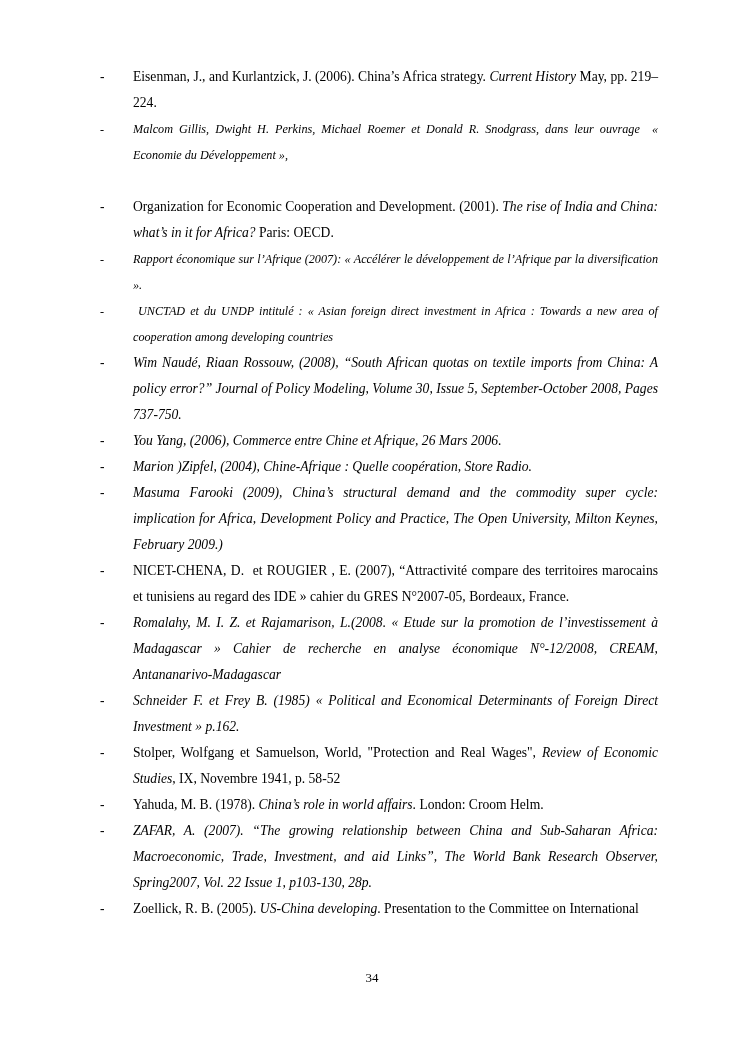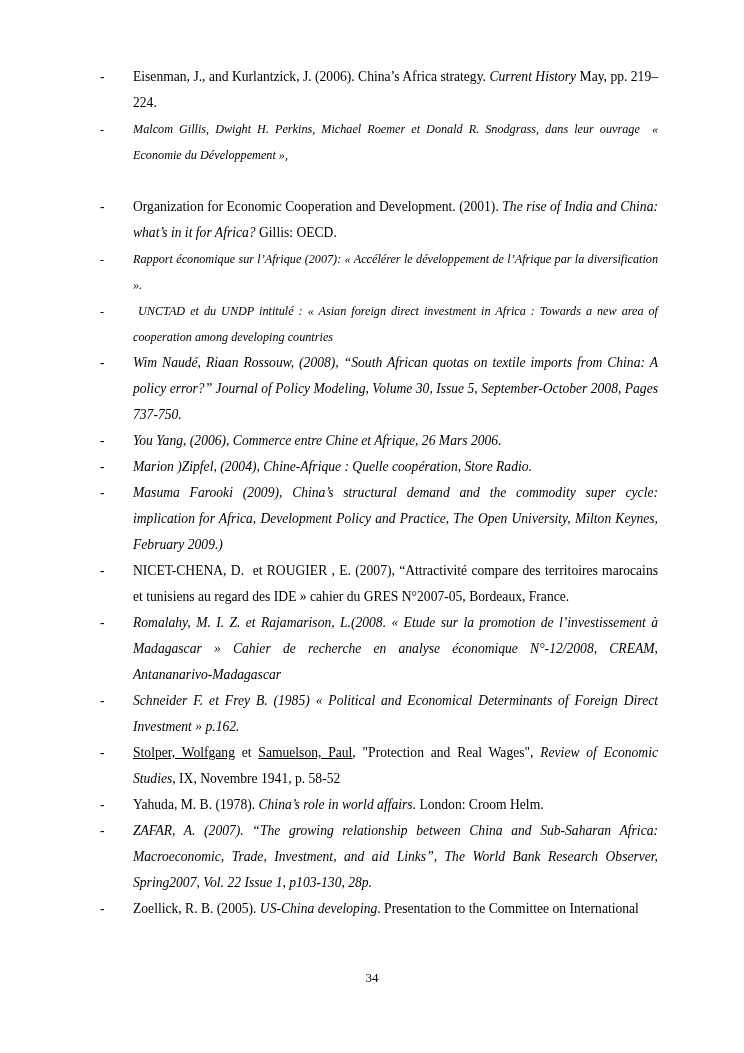--- a/index.html
+++ b/index.html
@@ -36,21 +36,21 @@
   .dash {
     width: 33px;
     flex-shrink: 0;
   }
   .text {
     flex: 1;
     text-align: justify;
   }
   .seg.roman { font-style: normal; }
   .seg.italic { font-style: italic; margin-top: 36px; }
-  .seg.underline { font-style: normal; text-decoration: underline; }
+  .seg.underline { font-style: normal; }
   .page-number {
     position: absolute;
     top: 970px;
     left: 0;
     width: 100%;
     text-align: center;
     font-size: 13px;
   }
 </style>
 </head>
@@ -61,21 +61,21 @@
       <div class="ref">
         <span class="dash">-</span>
         <div class="text"><span class="seg roman">Eisenman, J., and Kurlantzick, J. (2006). China’s Africa strategy. </span><span class="seg italic">Current History</span><span class="seg roman"> May, pp. 219–224.</span></div>
       </div>
       <div class="ref small gap-after">
         <span class="dash">-</span>
         <div class="text"><span class="seg italic">Malcom Gillis, Dwight H. Perkins, Michael Roemer et Donald R. Snodgrass, dans leur ouvrage &nbsp;« Economie du Développement »,</span></div>
       </div>
       <div class="ref">
         <span class="dash">-</span>
-        <div class="text"><span class="seg roman">Organization for Economic Cooperation and Development. (2001). </span><span class="seg italic">The rise of India and China: what’s in it for Africa? </span><span class="seg roman">Gillis: OECD.</span></div>
+        <div class="text"><span class="seg roman">Organization for Economic Cooperation and Development. (2001). </span><span class="seg italic">The rise of India and China: what’s in it for Africa? </span><span class="seg roman">Paris: OECD.</span></div>
       </div>
       <div class="ref small">
         <span class="dash">-</span>
         <div class="text"><span class="seg italic">Rapport économique sur l’Afrique (2007): « Accélérer le développement de l’Afrique par la diversification ».</span></div>
       </div>
       <div class="ref small">
         <span class="dash">-</span>
         <div class="text"><span class="seg italic">&nbsp;UNCTAD et du UNDP intitulé : « Asian foreign direct investment in Africa : Towards a new area of cooperation among developing countries</span></div>
       </div>
       <div class="ref">
@@ -101,21 +101,21 @@
       <div class="ref">
         <span class="dash">-</span>
         <div class="text"><span class="seg italic">Romalahy, M. I. Z. et Rajamarison, L.(2008. « Etude sur la promotion de l’investissement à Madagascar » Cahier de recherche en analyse économique N°-12/2008, CREAM, Antananarivo-Madagascar</span></div>
       </div>
       <div class="ref">
         <span class="dash">-</span>
         <div class="text"><span class="seg italic">Schneider F. et Frey B. (1985) « Political and Economical Determinants of Foreign Direct Investment » p.162.</span></div>
       </div>
       <div class="ref">
         <span class="dash">-</span>
-        <div class="text"><span class="seg underline">Stolper, Wolfgang</span><span class="seg roman"> et </span><span class="seg underline">Samuelson, Paul</span><span class="seg roman">, "Protection and Real Wages", </span><span class="seg italic">Review of Economic Studies</span><span class="seg roman">, IX, Novembre 1941, p. 58-52</span></div>
+        <div class="text"><span class="seg underline">Stolper, Wolfgang</span><span class="seg roman"> et </span><span class="seg underline">Samuelson, World</span><span class="seg roman">, "Protection and Real Wages", </span><span class="seg italic">Review of Economic Studies</span><span class="seg roman">, IX, Novembre 1941, p. 58-52</span></div>
       </div>
       <div class="ref">
         <span class="dash">-</span>
         <div class="text"><span class="seg roman">Yahuda, M. B. (1978). </span><span class="seg italic">China’s role in world affairs</span><span class="seg roman">. London: Croom Helm.</span></div>
       </div>
       <div class="ref">
         <span class="dash">-</span>
         <div class="text"><span class="seg italic">ZAFAR, A. (2007). “The growing relationship between China and Sub-Saharan Africa: Macroeconomic, Trade, Investment, and aid Links”, The World Bank Research Observer, Spring2007, Vol. 22 Issue 1, p103-130, 28p.</span></div>
       </div>
       <div class="ref">

